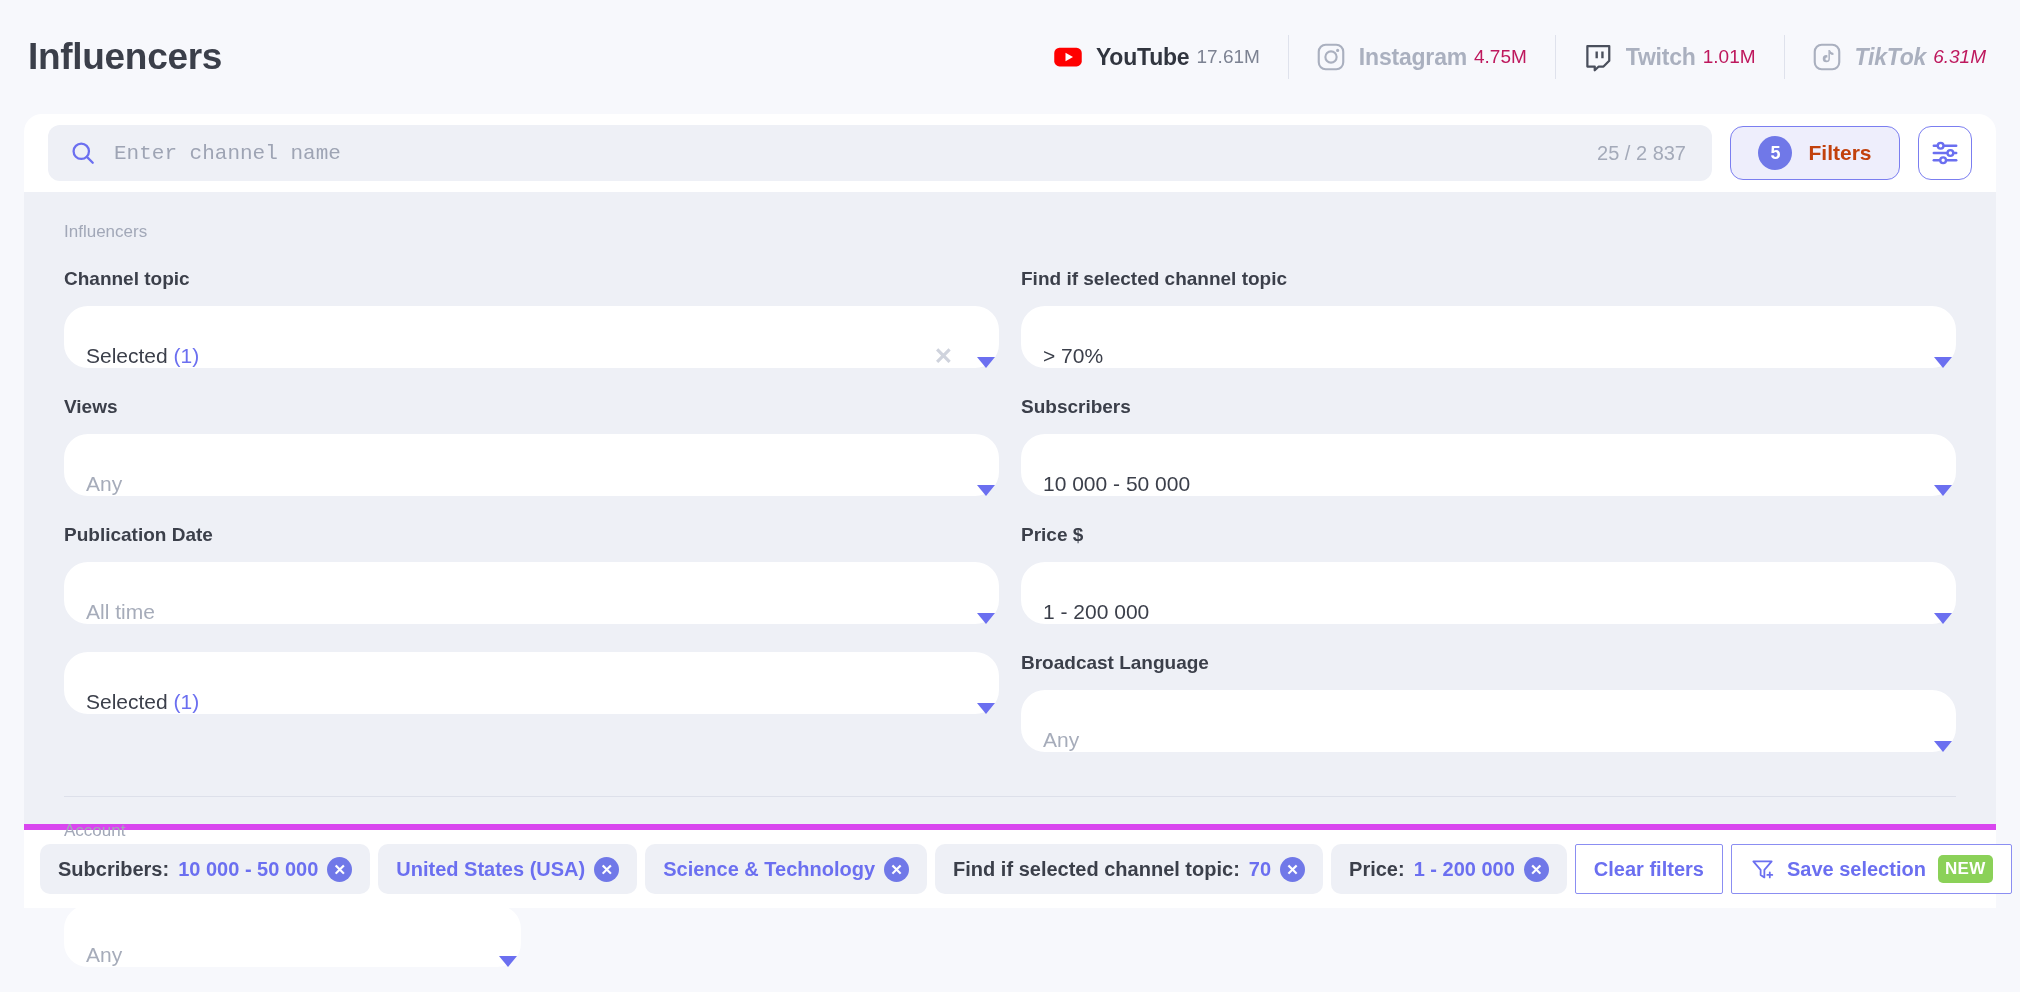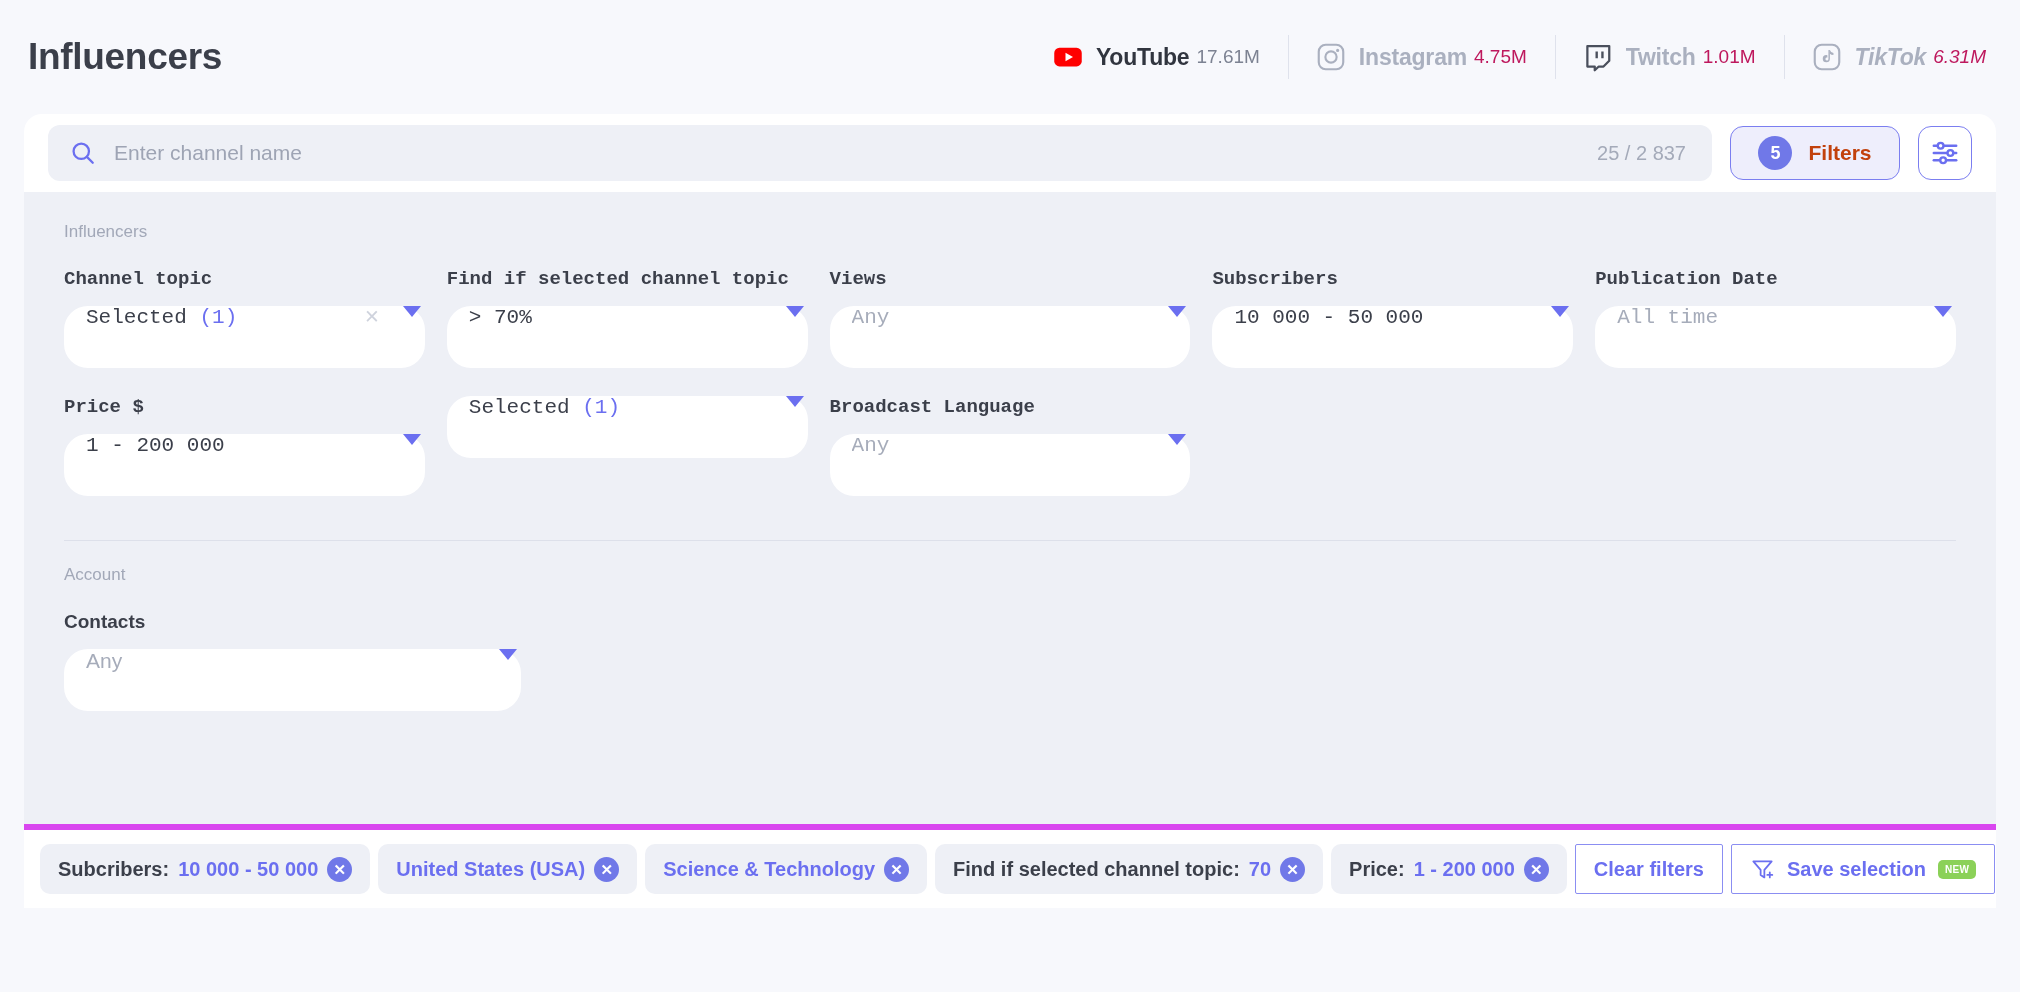--- a/index.html
+++ b/index.html
@@ -101,21 +101,21 @@
     gap: 18px;
   }
 
   .search-icon { width: 26px; height: 26px; flex: 0 0 26px; }
 
   .search-input {
     flex: 1;
     border: none;
     outline: none;
     background: transparent;
-    font-family: Liberation Sans, sans-serif;
+    font-family: Liberation Mono, monospace;
     font-size: 21px;
     color: #3b3f4a;
     padding: 0;
   }
   .search-input::placeholder { color: #9ea4b4; }
 
   .result-count {
     font-size: 20px;
     color: #a4aab9;
     white-space: nowrap;
@@ -174,41 +174,40 @@
   }
 
   .section-label {
     font-size: 17px;
     color: #a2a8b8;
     margin-bottom: 26px;
   }
 
   .filter-grid {
     display: grid;
-    grid-template-columns: repeat(5, 1fr);
+    grid-template-columns: repeat(2, 1fr);
     column-gap: 22px;
     row-gap: 28px;
-    font-family: Liberation Mono, monospace;
   }
 
   .filter-field { display: flex; flex-direction: column; }
 
   .field-label {
     font-size: 19px;
     font-weight: bold;
     color: #3b3f4a;
     margin-bottom: 16px;
   }
 
   .select-control {
     height: 62px;
     background: #ffffff;
     border-radius: 24px;
     display: flex;
-    align-items: flex-start;
+    align-items: flex-end;
     padding: 0 4px 0 22px;
     gap: 10px;
     cursor: pointer;
   }
 
   .select-value {
     flex: 1;
     font-size: 21px;
     color: #3b3f4a;
     white-space: nowrap;
@@ -312,21 +311,21 @@
   }
   .bar-button-label {
     font-size: 20px;
     font-weight: 600;
     color: #6b6ff0;
   }
 
   .new-badge {
     background: #8bd158;
     color: #ffffff;
-    font-size: 10px;
+    font-size: 17px;
     font-weight: bold;
     border-radius: 5px;
     padding: 4px 7px;
     letter-spacing: 0.4px;
   }
 </style>
 </head>
 <body>
 
 <div class="page-header">

